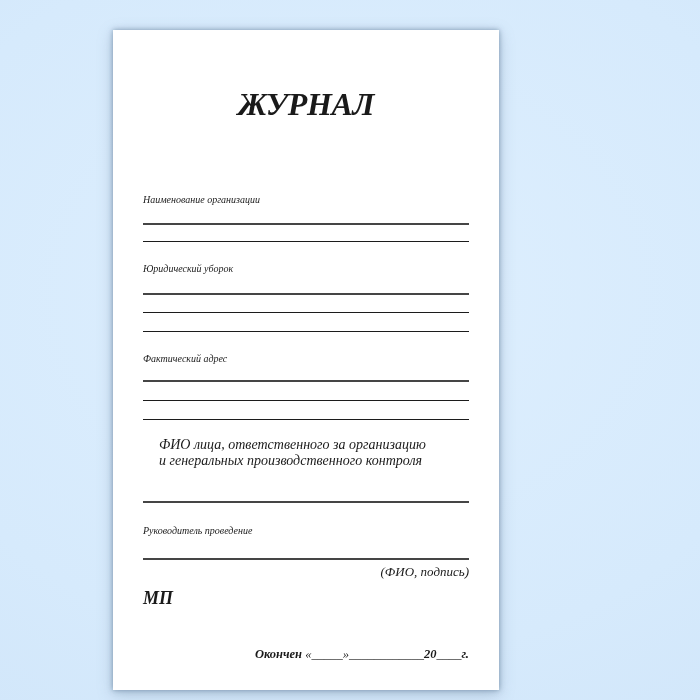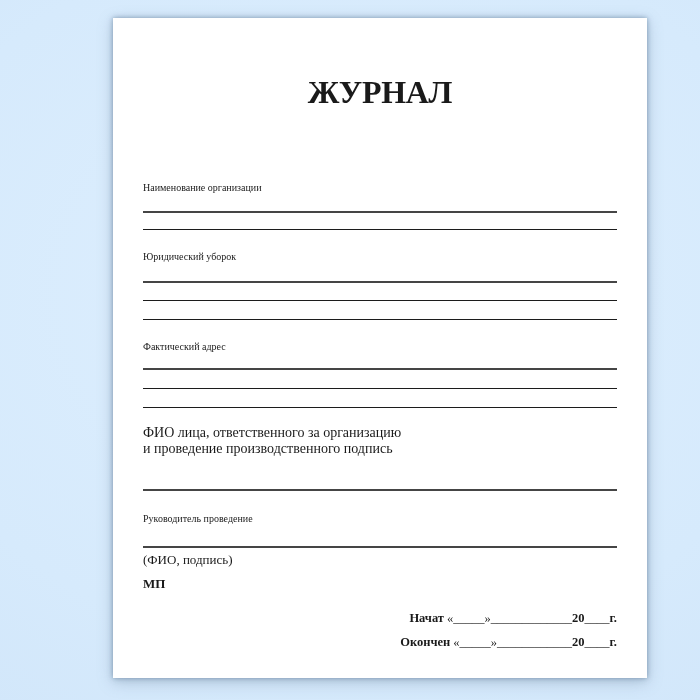--- a/index.html
+++ b/index.html
@@ -8,35 +8,36 @@
   }
   *{margin:0;padding:0;box-sizing:border-box;}
   html,body{width:700px;height:700px;overflow:hidden;}
   body{
     font-family:"Liberation Serif","DejaVu Serif",serif;
     background:radial-gradient(ellipse 120% 95% at 50% 42%, #deeffe 0%, var(--background) 55%, #cde3f8 100%);
     position:relative;
     color:var(--text);
   }
   .page{
-    position:absolute; left:113px; top:18px; width:534px; height:660px;
+    position:absolute; left:113px; top:30px; width:386px; height:660px;
     background:var(--page);
     box-shadow:0 0 5px rgba(104,130,158,.8), 0 4px 14px rgba(104,130,158,.38);
+    font-style:italic;
   }
   .abs{position:absolute; left:30px; right:30px;}
   .title{
     top:55px; text-align:center; font-weight:bold;
     font-size:32px; line-height:38px; letter-spacing:-0.3px;
   }
   .label{font-size:10px; line-height:17px;}
-  .para{font-size:14px; line-height:15.5px;}
+  .para{font-size:14px; line-height:15.5px;margin-left:16px;}
   .rule{border-top:2px solid var(--rule-thick); height:0;}
   .rule.thin{border-top:1px solid var(--rule-thin);}
-  .sig-hint{font-size:13px; text-align:left;}
-  .stamp{font-size:13px; font-weight:bold;}
+  .sig-hint{font-size:13px; text-align:right;}
+  .stamp{font-size:18px; font-weight:bold;}
   .daterow{
     font-size:12.5px; line-height:16px; text-align:right;
     white-space:nowrap;
   }
   .daterow .b{font-weight:bold;}
 </style>
 </head>
 <body>
 
 <div class="page">
@@ -54,30 +55,27 @@
   <div class="abs rule thin" style="top:282px"></div>
   <div class="abs rule thin" style="top:301px"></div>
 
   <div class="abs label" style="top:320px">Фактический адрес</div>
   <div class="abs rule" style="top:350px"></div>
   <div class="abs rule thin" style="top:370px"></div>
   <div class="abs rule thin" style="top:389px"></div>
 
   <div class="abs para" style="top:407px">
     <div>ФИО лица, ответственного за организацию</div>
-    <div>и проведение производственного подпись</div>
+    <div>и генеральных производственного контроля</div>
   </div>
   <div class="abs rule" style="top:471px"></div>
 
   <div class="abs label" style="top:492px">Руководитель проведение</div>
   <div class="abs rule" style="top:528px"></div>
   <div class="abs sig-hint" style="top:534px">(ФИО, подпись)</div>
 
   <div class="abs stamp" style="top:558px">МП</div>
 
-  <div class="abs daterow" style="top:592px">
-    <span class="b">Начат</span><span> «_____»_____________</span><span class="b">20</span><span>____</span><span class="b">г.</span>
-  </div>
   <div class="abs daterow" style="top:616px">
     <span class="b">Окончен</span><span> «_____»____________</span><span class="b">20</span><span>____</span><span class="b">г.</span>
   </div>
 
 </div>
 
 </body></html>

